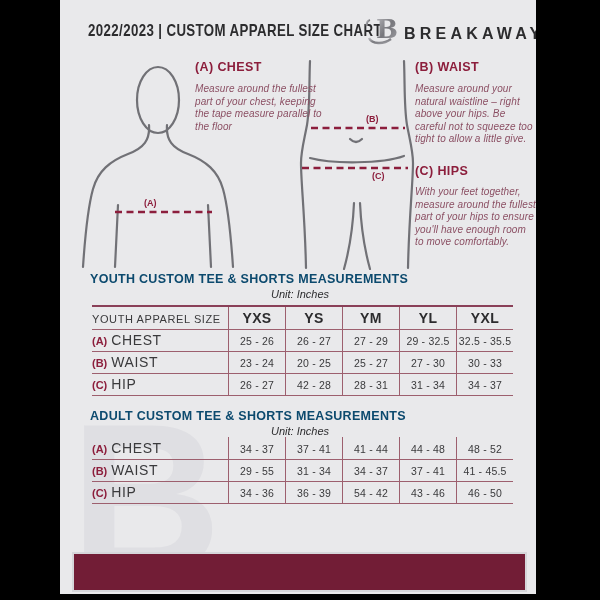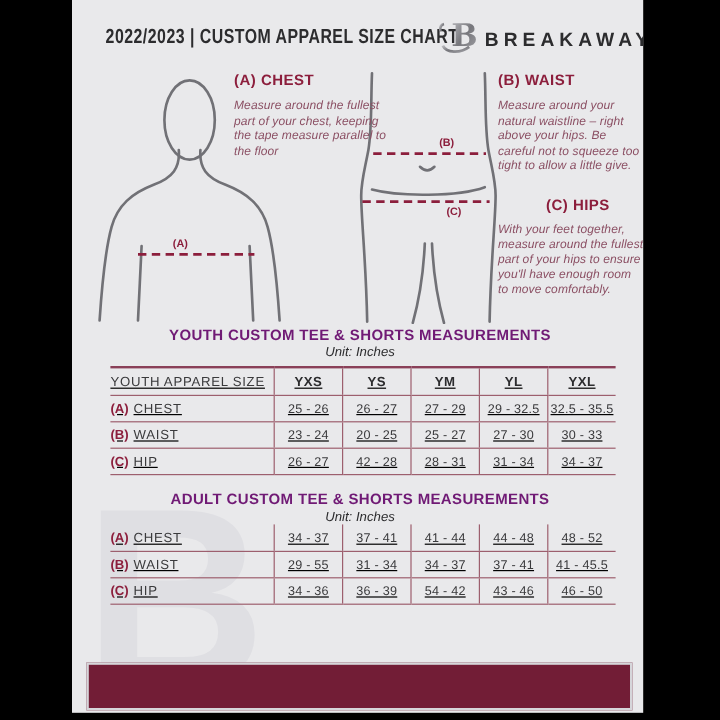--- a/index.html
+++ b/index.html
@@ -24,54 +24,54 @@
   }
   .logo{left:303px;top:11px;z-index:2;}
   
   .ins-head{font-size:12.5px;font-weight:700;color:#8c1e3c;letter-spacing:.4px;z-index:2;}
   .ins-text{
     font-size:10px;font-style:italic;color:#8b4f63;line-height:12.6px;z-index:2;
     letter-spacing:.1px;
   }
   .h-a{left:135px;top:60px;} .t-a{left:135px;top:83px;width:127px;}
   .h-b{left:355px;top:60px;} .t-b{left:355px;top:83px;width:118px;}
-  .h-c{left:355px;top:164px;padding-left:40px;} .t-c{left:355px;top:186px;width:122px;}
+  .h-c{left:355px;top:164px;} .t-c{left:355px;top:186px;width:122px;}
   
   .fig-svg{left:0;top:55px;z-index:1;}
   .marker{font-size:9px;font-weight:700;color:#8c1e3c;z-index:2;}
   .m-a{left:84px;top:198px;} .m-b{left:306px;top:114px;} .m-c{left:312px;top:171px;}
   
   .sec-title{
-    left:30px;width:420px;text-align:center;font-size:12.5px;font-weight:700;
-    color:#701a75;letter-spacing:.3px;z-index:2;
+    left:30px;width:420px;font-size:12.5px;font-weight:700;
+    color:#0c4a6e;letter-spacing:.3px;z-index:2;
   }
   .sec-unit{
     left:30px;width:420px;text-align:center;font-size:11px;font-style:italic;
     color:#2c2c2e;z-index:2;
   }
   .y-title{top:272px;} .y-unit{top:288px;}
   .a-title{top:409px;} .a-unit{top:425px;}
   
   table.size{
     border-collapse:collapse;table-layout:fixed;width:416px;z-index:2;
     position:absolute;left:32px;background:transparent;
   }
   .y-table{top:305px;} .a-table{top:437px;}
   table.size td{padding:0;background:transparent;}
-  table.size tr{height:22px;text-decoration:underline;}
+  table.size tr{height:22px;}
   table.size tr.hdr{height:23px;}
   td.lbl{width:136px;text-align:left;padding-left:12px;}
   td.val{width:56px;text-align:center;border-left:1.5px solid #9d5f6e;}
   tr.hdr td{border-top:2px solid #8a4058;border-bottom:1.5px solid #9d5f6e;}
   tr.data td{border-bottom:1.5px solid #9d5f6e;}
   .col0-head{font-size:11px;color:#3a3a3c;letter-spacing:.6px;}
-  .size-head{font-size:11px;font-weight:700;color:#2c2c2e;letter-spacing:.4px;}
+  .size-head{font-size:14px;font-weight:700;color:#2c2c2e;letter-spacing:.4px;}
   .cell-val{font-size:10.5px;color:#3a3a3c;letter-spacing:.2px;}
   .row-prefix{font-size:11px;font-weight:700;color:#8c1e3c;margin-right:4px;}
-  .row-label{font-size:11px;color:#3a3a3c;letter-spacing:.6px;}
+  .row-label{font-size:14px;color:#3a3a3c;letter-spacing:.6px;}
   
   .footer-bar{
     left:12px;top:552px;width:455px;height:40px;box-sizing:border-box;
     background:#721d36;border:2px solid #d6d6da;z-index:2;
   }
   
   .watermark{
     left:10px;top:398px;font-size:210px;line-height:200px;font-weight:700;
     color:#dfdfe3;z-index:0;user-select:none;
   }

